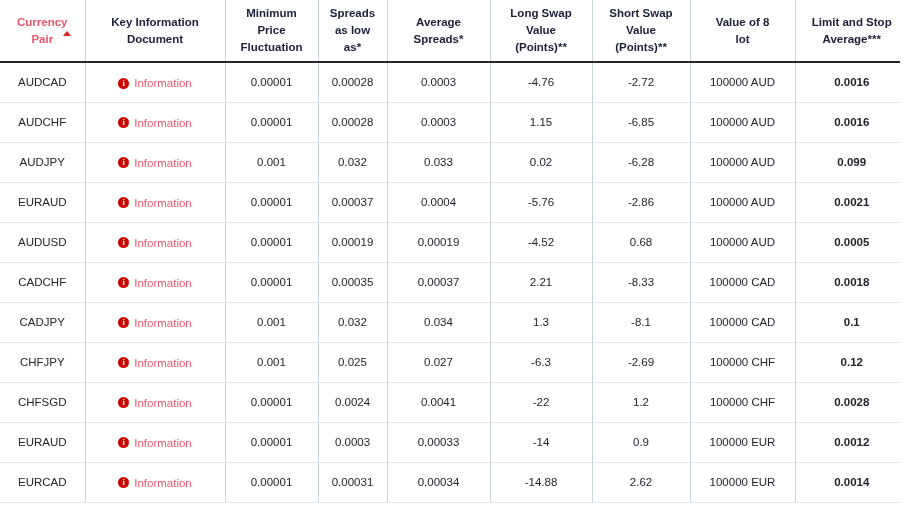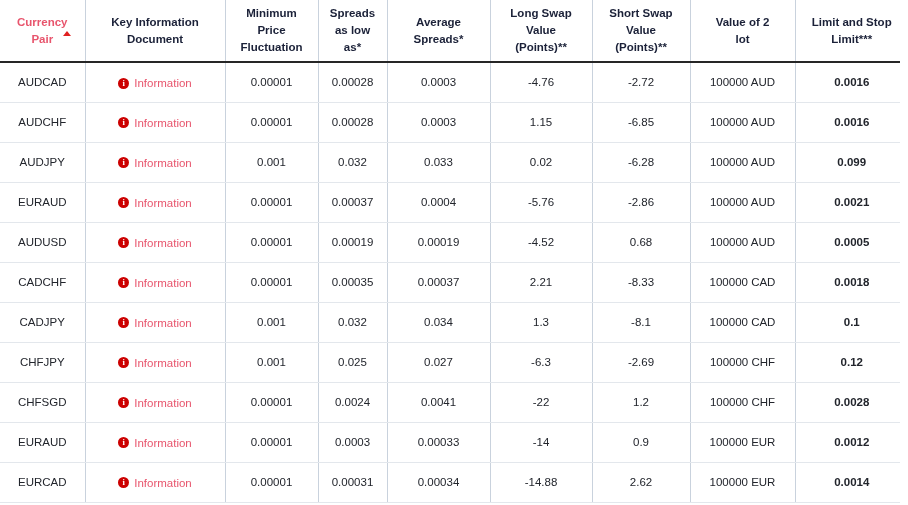--- a/index.html
+++ b/index.html
@@ -152,26 +152,26 @@
           <span>Long Swap</span><br>
           <span>Value</span><br>
           <span>(Points)**</span>
         </th>
         <th>
           <span>Short Swap</span><br>
           <span>Value</span><br>
           <span>(Points)**</span>
         </th>
         <th>
-          <span>Value of 2</span><br>
+          <span>Value of 8</span><br>
           <span>lot</span>
         </th>
         <th>
           <span>Limit and Stop</span><br>
-          <span>Limit***</span>
+          <span>Average***</span>
         </th>
       </tr>
     </thead>
     <tbody id="tbody">
         <tr>
           <td class="pair-cell"><span>AUDCAD</span></td>
           <td><span class="kid-link">
               <span class="info-icon">i</span>
               <span>Information</span>
             </span></td>

